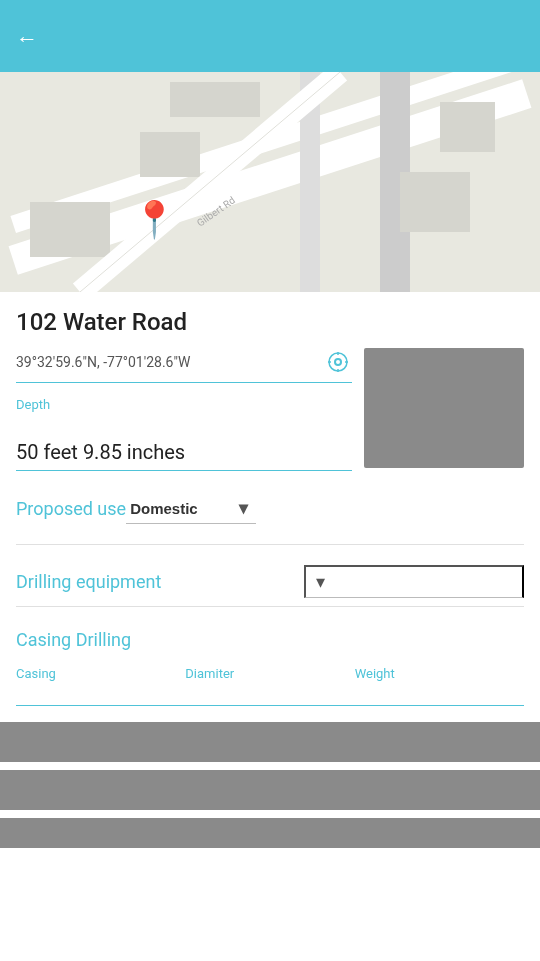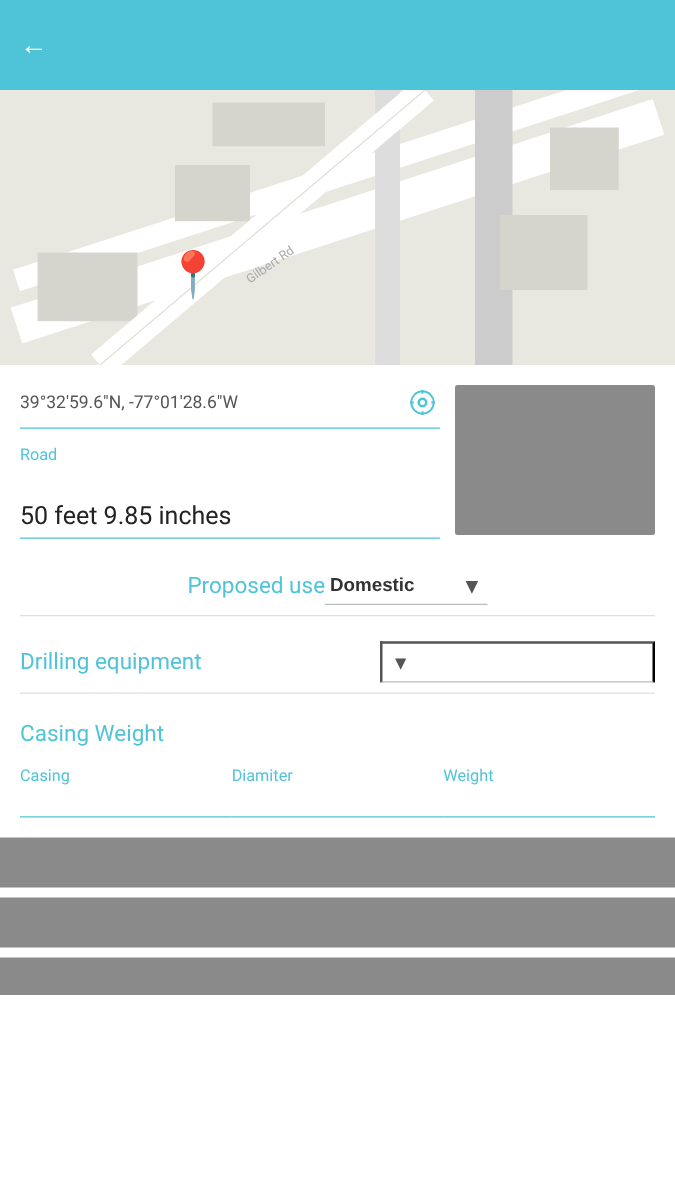--- a/index.html
+++ b/index.html
@@ -112,23 +112,23 @@
       height: 120px;
       background: #8a8a8a;
       flex-shrink: 0;
       border-radius: 2px;
     }
 
     
     .section-row {
       display: flex;
       align-items: center;
-      justify-content: center;
+      justify-content: flex-start;
       margin-top: 22px;
-      padding-bottom: 8px;
+      padding-bottom: 20px;
       border-bottom: 1px solid #e0e0e0;
     }
     .section-label {
       font-size: 18px;
       color: #4fc3d8;
       font-weight: 400;
     }
     .dropdown {
       display: flex;
       align-items: center;
@@ -241,40 +241,41 @@
     <line x1="80" y1="220" x2="340" y2="0" stroke="#e0e0da" stroke-width="1"></line>
 
     <text x="200" y="155" font-size="10" fill="#aaa" transform="rotate(-35, 200, 155)">Gilbert Rd</text>
   </svg>
   
   <div class="map-pin">📍</div>
 </div>
 
 <div class="content">
 
+  <div class="address-title">102 Water Road</div>
 
   <div class="info-row">
     <div class="left-col">
 
       <div class="coords-container">
         <span class="coords-text">39°32'59.6"N, -77°01'28.6"W</span>
         <div class="location-icon">
           <svg width="24" height="24" viewBox="0 0 24 24" fill="none" xmlns="http://www.w3.org/2000/svg">
             <circle cx="12" cy="12" r="9" stroke="#4fc3d8" stroke-width="1.5" fill="none"></circle>
             <circle cx="12" cy="12" r="4" fill="#4fc3d8"></circle>
             <circle cx="12" cy="12" r="2" fill="#fff"></circle>
             <line x1="12" y1="2" x2="12" y2="5" stroke="#4fc3d8" stroke-width="1.5"></line>
             <line x1="12" y1="19" x2="12" y2="22" stroke="#4fc3d8" stroke-width="1.5"></line>
             <line x1="2" y1="12" x2="5" y2="12" stroke="#4fc3d8" stroke-width="1.5"></line>
             <line x1="19" y1="12" x2="22" y2="12" stroke="#4fc3d8" stroke-width="1.5"></line>
           </svg>
         </div>
       </div>
 
-      <div class="depth-label">Road</div>
+      <div class="depth-label">Depth</div>
       <div class="depth-value">50 feet 9.85 inches</div>
     </div>
 
     <div class="thumbnail"></div>
   </div>
 
   <div class="section-row">
     <span class="section-label">Proposed use</span>
     <button class="dropdown">
       <span>Domestic</span>
@@ -282,21 +283,21 @@
     </button>
   </div>
 
   <div class="drilling-row">
     <span class="section-label">Drilling equipment</span>
     <button class="drilling-dropdown">
       <span class="dropdown-arrow">▾</span>
     </button>
   </div>
 
-  <div class="casing-title">Casing Weight</div>
+  <div class="casing-title">Casing Drilling</div>
 
   <div class="casing-inputs">
     <div class="casing-field">
       <div class="casing-field-label">Casing</div>
       <input class="casing-field-input" type="text" value="" style="">
     </div>
     <div class="casing-field">
       <div class="casing-field-label">Diamiter</div>
       <input class="casing-field-input" type="text" value="" style="">
     </div>

